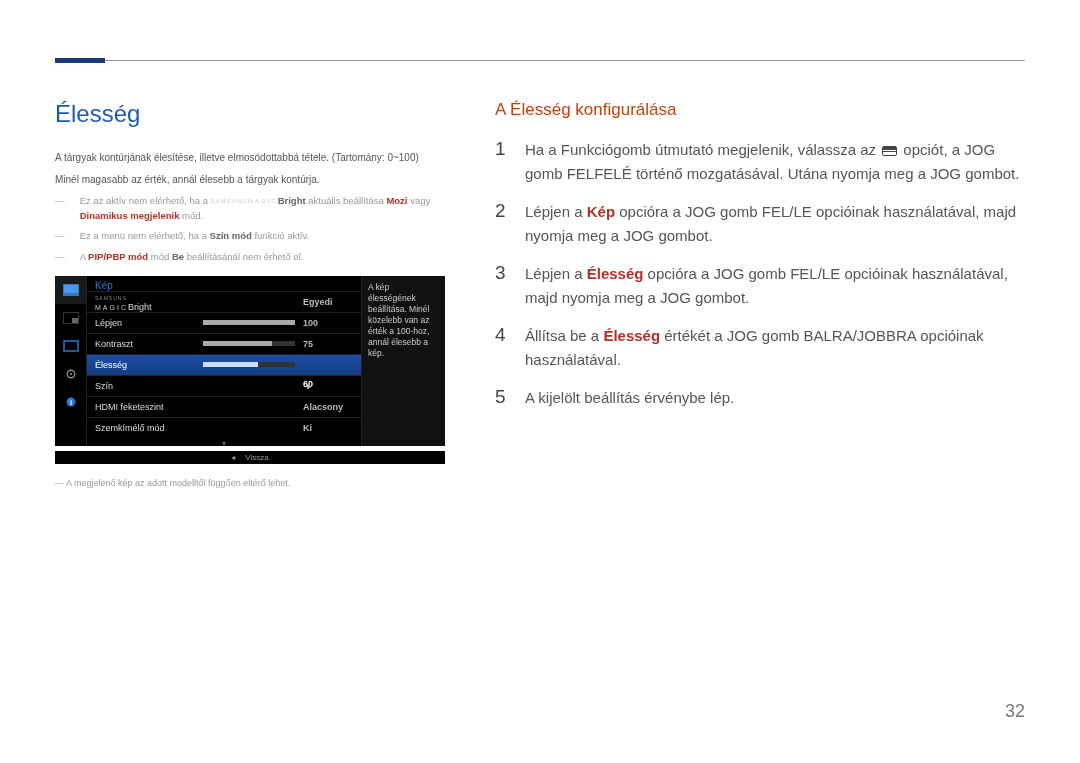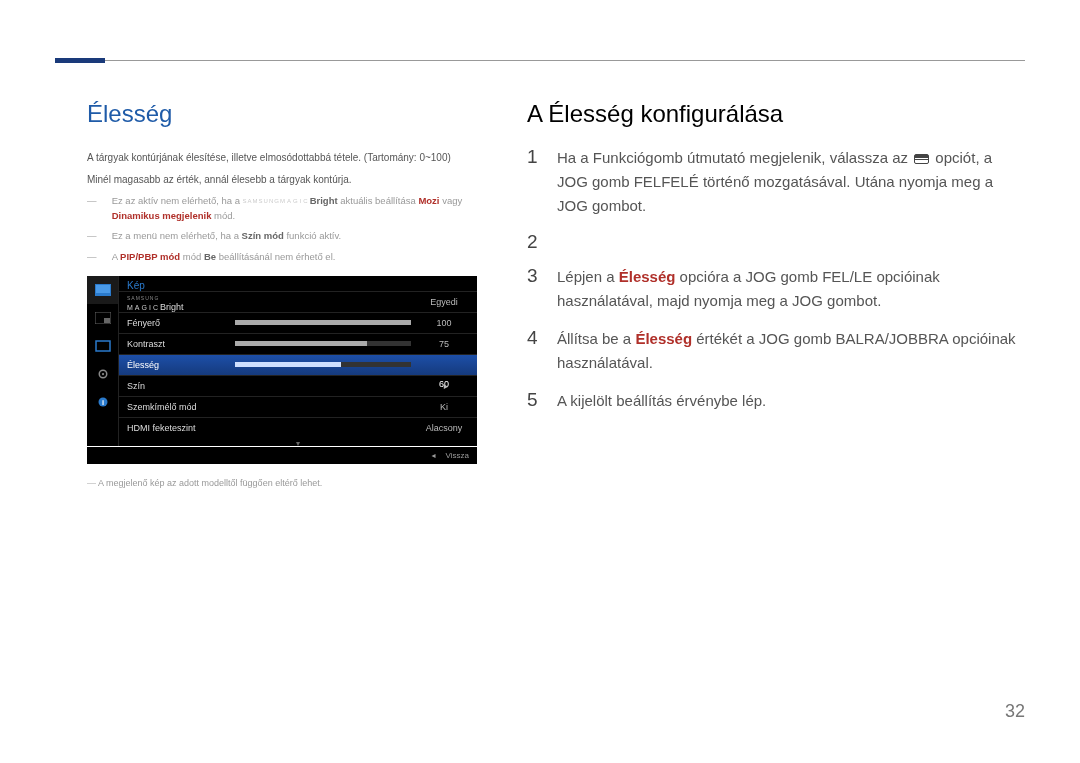--- a/index.html
+++ b/index.html
@@ -23,35 +23,35 @@
   .topbar-accent {
     position: absolute;
     top: 58px;
     left: 55px;
     width: 50px;
     height: 5px;
     background: #1a3a7a;
   }
   .page {
     display: flex;
-    padding: 100px 55px 0 87px;
+    padding: 100px 55px 0 55px;
     gap: 50px;
   }
   .left-col { width: 390px; }
   .right-col { flex: 1; }
   .h1 {
     font-size: 24px;
     font-weight: 400;
     color: #1f5ba8;
     margin-bottom: 22px;
   }
   .h2 {
-    font-size: 24px;
+    font-size: 17px;
     font-weight: 400;
-    color: #000000;
+    color: #c2410c;
     margin-bottom: 18px;
   }
   .bodytext {
     font-size: 10px;
     color: #555;
     line-height: 1.55;
     margin-bottom: 6px;
   }
   .note {
     font-size: 9.5px;
@@ -148,41 +148,41 @@
   .osd-row.sel { background: linear-gradient(#1d4fa8, #153a7d); color: #fff; }
   .osd-row-label { width: 100px; }
   .osd-row-bar { flex: 1; padding: 0 8px; }
   .bar {
     height: 5px; width: 100%;
     background: #333;
     position: relative;
   }
   .bar-fill { height: 100%; background: #aaa; }
   .bar-fill.sel { background: #cfe0ff; }
-  .osd-row-val { width: 50px; text-align: center; color: #bbb; font-size: 9px; }
+  .osd-row-val { width: 50px; text-align: left; color: #bbb; font-size: 9px; font-weight: bold; }
   .osd-row.sel .osd-row-val { color: #fff; margin-top: 38px; }
   .osd-tooltip {
     width: 84px;
     background: #111;
     color: #ccc;
     font-size: 8.5px;
     line-height: 1.3;
     padding: 6px;
     border-left: 1px solid #222;
   }
   .osd-footer {
     height: 18px;
     background: #000;
     display: flex;
-    justify-content: flex-end;
+    justify-content: center;
     align-items: center;
     padding: 0 8px;
     color: #999;
     font-size: 8px;
-    border-top: 1px solid #ffffff;
+    border-top: 5px solid #ffffff;
     gap: 6px;
   }
   .osd-scroll-ind {
     text-align: center;
     color: #666;
     font-size: 8px;
     padding: 1px 0;
   }
   .caption {
     font-size: 9px;
@@ -275,21 +275,21 @@
         </div>
         <div class="osd-main">
           <div class="osd-title">Kép</div>
           <div class="osd-rows" id="osd-rows">
               <div class="osd-row">
                 <div class="osd-row-label"><span style="font-size: 5px; letter-spacing: 1px; color: rgb(136, 136, 136);">SAMSUNG</span><br><span style="font-size: 7px; letter-spacing: 2px; color: rgb(204, 204, 204);">MAGIC</span><span>Bright</span></div>
                 <div class="osd-row-bar"></div>
                 <div class="osd-row-val">Egyedi</div>
               </div>
               <div class="osd-row">
-                <div class="osd-row-label">Fényerő</div>
+                <div class="osd-row-label">Lépjen</div>
                 <div class="osd-row-bar">
                   <div class="bar">
                     <div class="bar-fill" style="width: 100%;"></div>
                   </div>
                 </div>
                 <div class="osd-row-val">100</div>
               </div>
               <div class="osd-row">
                 <div class="osd-row-label">Kontraszt</div>
                 <div class="osd-row-bar">
@@ -307,32 +307,33 @@
                   </div>
                 </div>
                 <div class="osd-row-val">60</div>
               </div>
               <div class="osd-row">
                 <div class="osd-row-label">Szín</div>
                 <div class="osd-row-bar"></div>
                 <div class="osd-row-val"><span style="margin-left: 4px;">▸</span></div>
               </div>
               <div class="osd-row">
+                <div class="osd-row-label">HDMI feketeszint</div>
+                <div class="osd-row-bar"></div>
+                <div class="osd-row-val">Alacsony</div>
+              </div>
+              <div class="osd-row">
                 <div class="osd-row-label">Szemkímélő mód</div>
                 <div class="osd-row-bar"></div>
                 <div class="osd-row-val">Ki</div>
               </div>
-              <div class="osd-row">
-                <div class="osd-row-label">HDMI feketeszint</div>
-                <div class="osd-row-bar"></div>
-                <div class="osd-row-val">Alacsony</div>
-              </div>
             </div>
           <div class="osd-scroll-ind">▾</div>
         </div>
+        <div class="osd-tooltip">A kép élességének beállítása. Minél közelebb van az érték a 100-hoz, annál élesebb a kép.</div>
       </div>
       <div class="osd-footer">
         <span class="tri-left"></span>
         <span>Vissza</span>
       </div>
     </div>
 
     <p class="caption">
       <span style="color:#bbb">― </span><span>A megjelenő kép az adott modelltől függően eltérő lehet.</span>
     </p>
@@ -340,20 +341,21 @@
 
   <div class="right-col">
     <h2 class="h2">A Élesség konfigurálása</h2>
     <div id="steps">
         <div class="step-row">
           <div class="step-num">1</div>
           <div class="step-text"><span>Ha a Funkciógomb útmutató megjelenik, válassza az </span><span class="menu-icon"></span><span> opciót, a JOG gomb FELFELÉ történő mozgatásával. Utána nyomja meg a JOG gombot.</span></div>
         </div>
         <div class="step-row">
           <div class="step-num">2</div>
+          <div class="step-text"><span>Lépjen a </span><b class="red" style="color: rgb(176, 48, 42);">Kép</b><span> opcióra a JOG gomb FEL/LE opcióinak használatával, majd nyomja meg a JOG gombot.</span></div>
         </div>
         <div class="step-row">
           <div class="step-num">3</div>
           <div class="step-text"><span>Lépjen a </span><b class="red" style="color: rgb(176, 48, 42);">Élesség</b><span> opcióra a JOG gomb FEL/LE opcióinak használatával, majd nyomja meg a JOG gombot.</span></div>
         </div>
         <div class="step-row">
           <div class="step-num">4</div>
           <div class="step-text"><span>Állítsa be a </span><b class="red" style="color: rgb(176, 48, 42);">Élesség</b><span> értékét a JOG gomb BALRA/JOBBRA opcióinak használatával.</span></div>
         </div>
         <div class="step-row">

